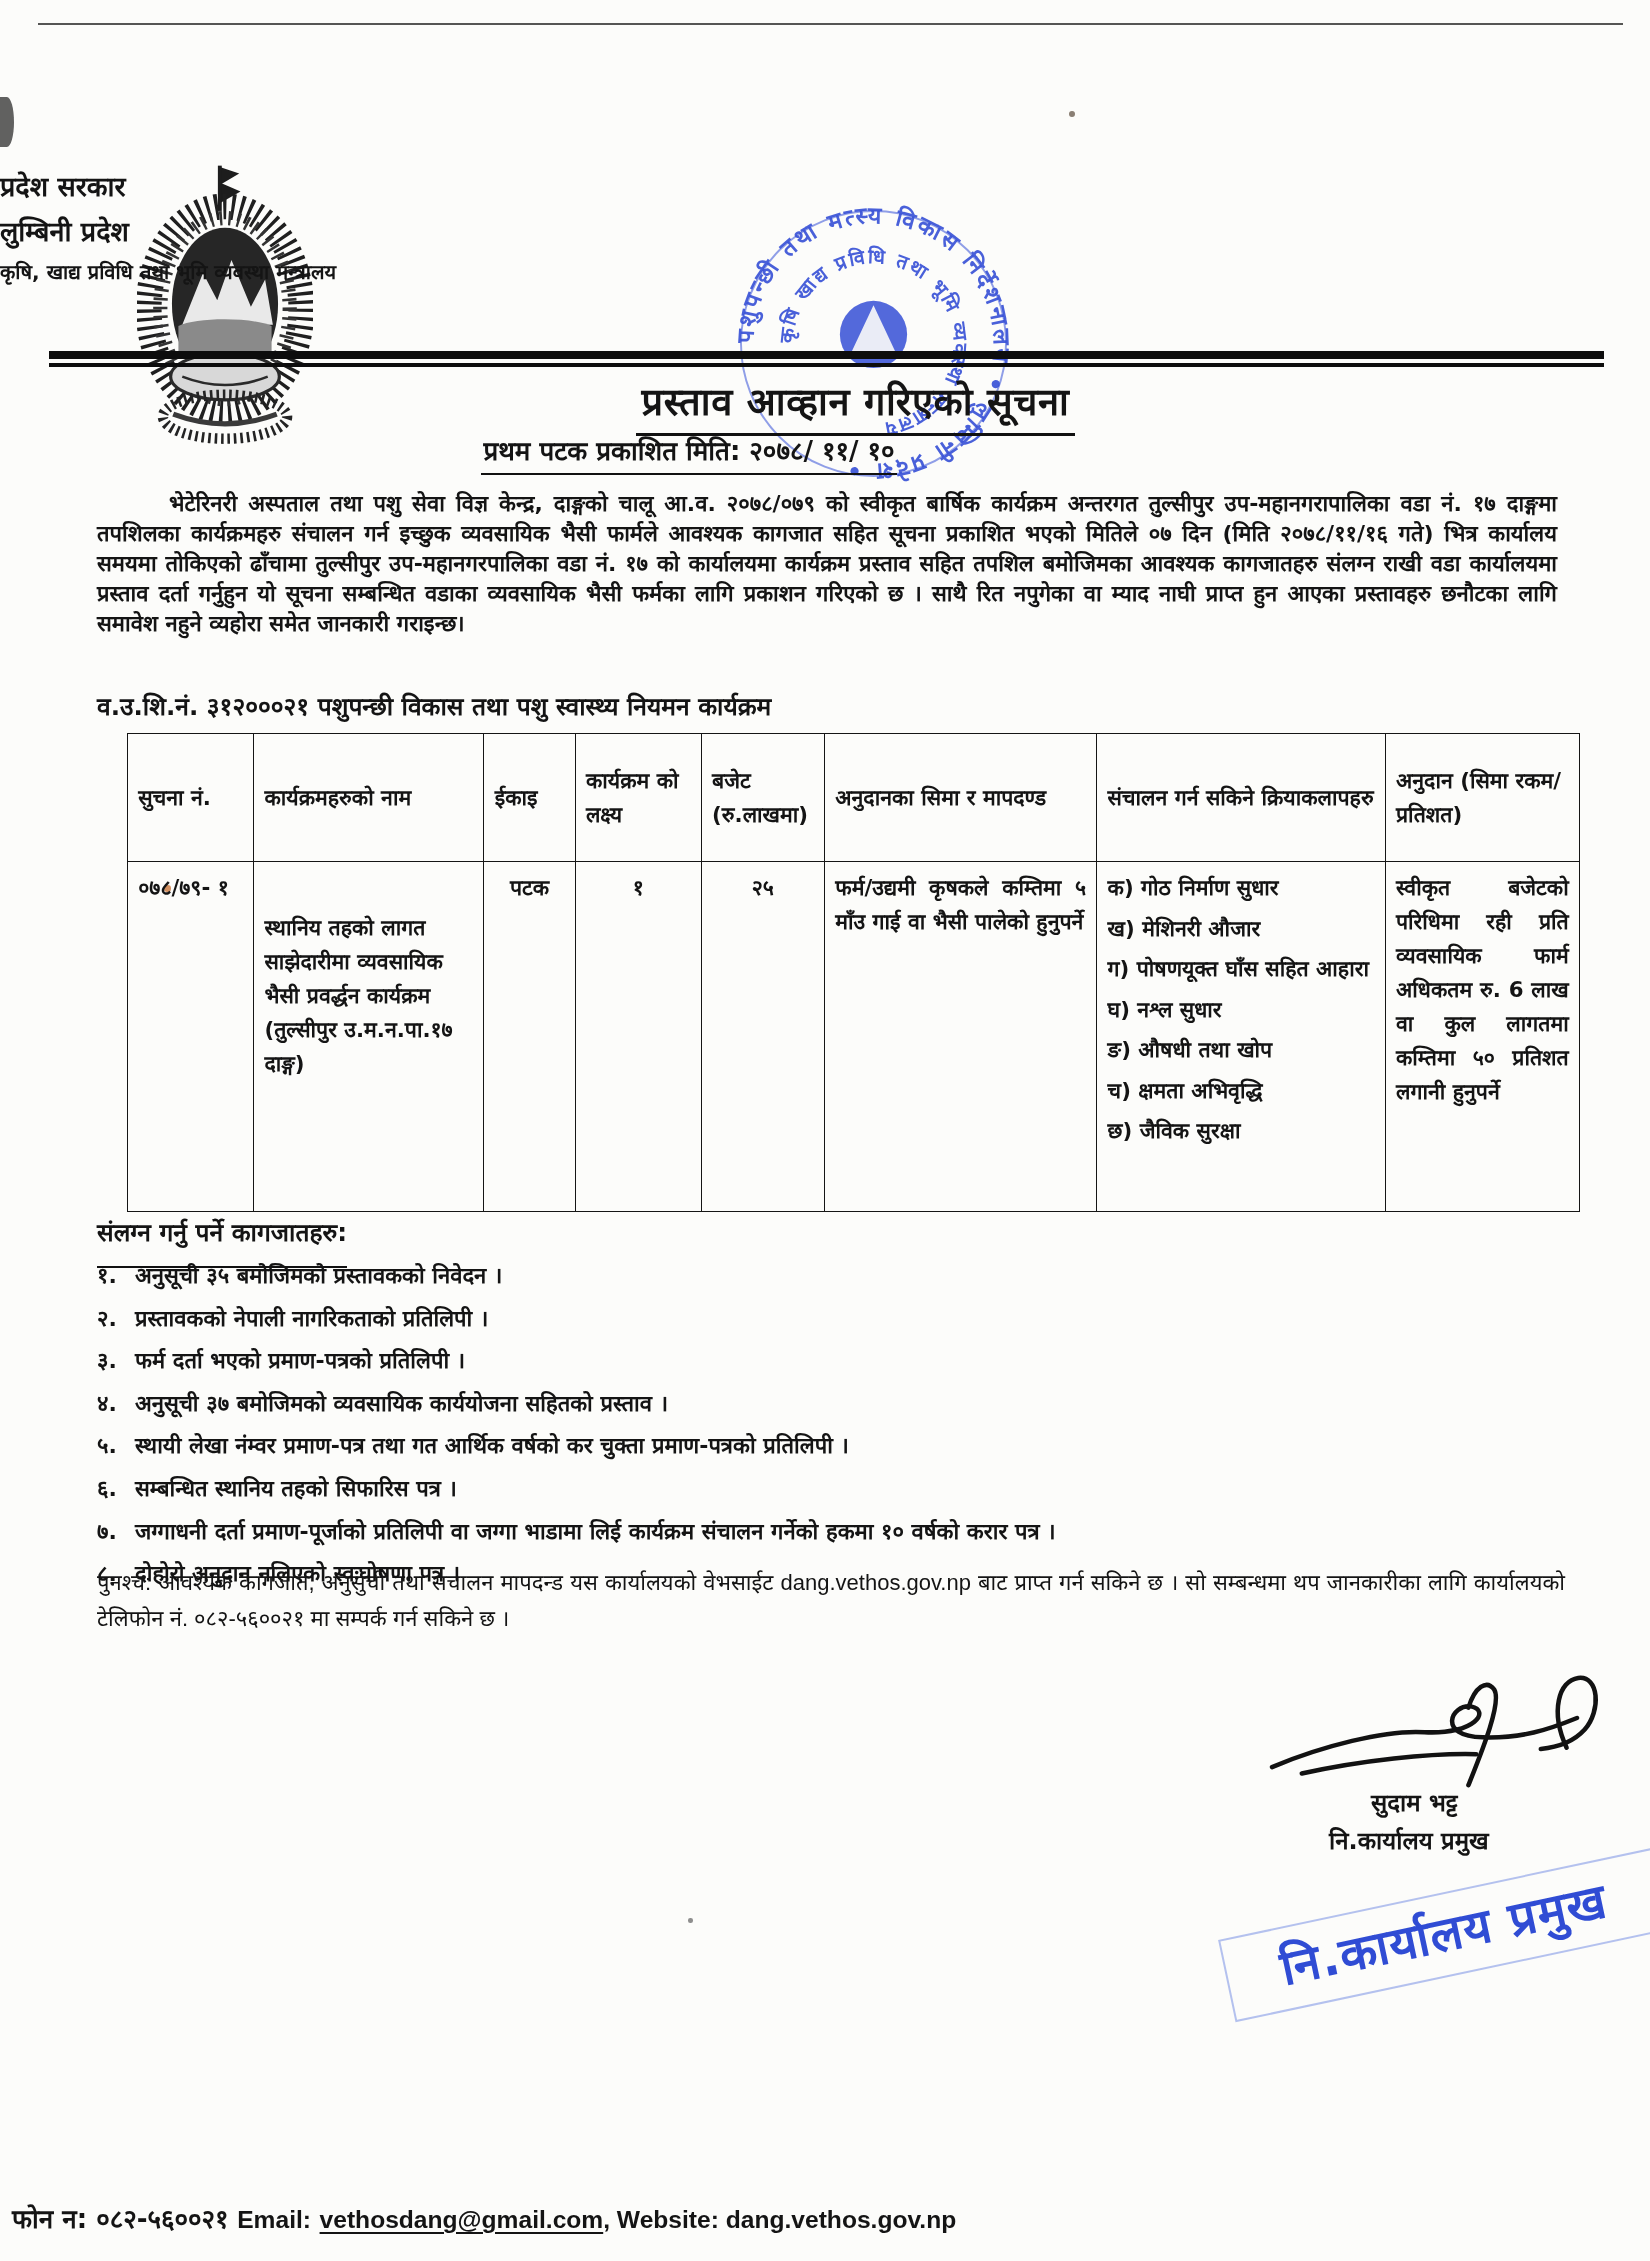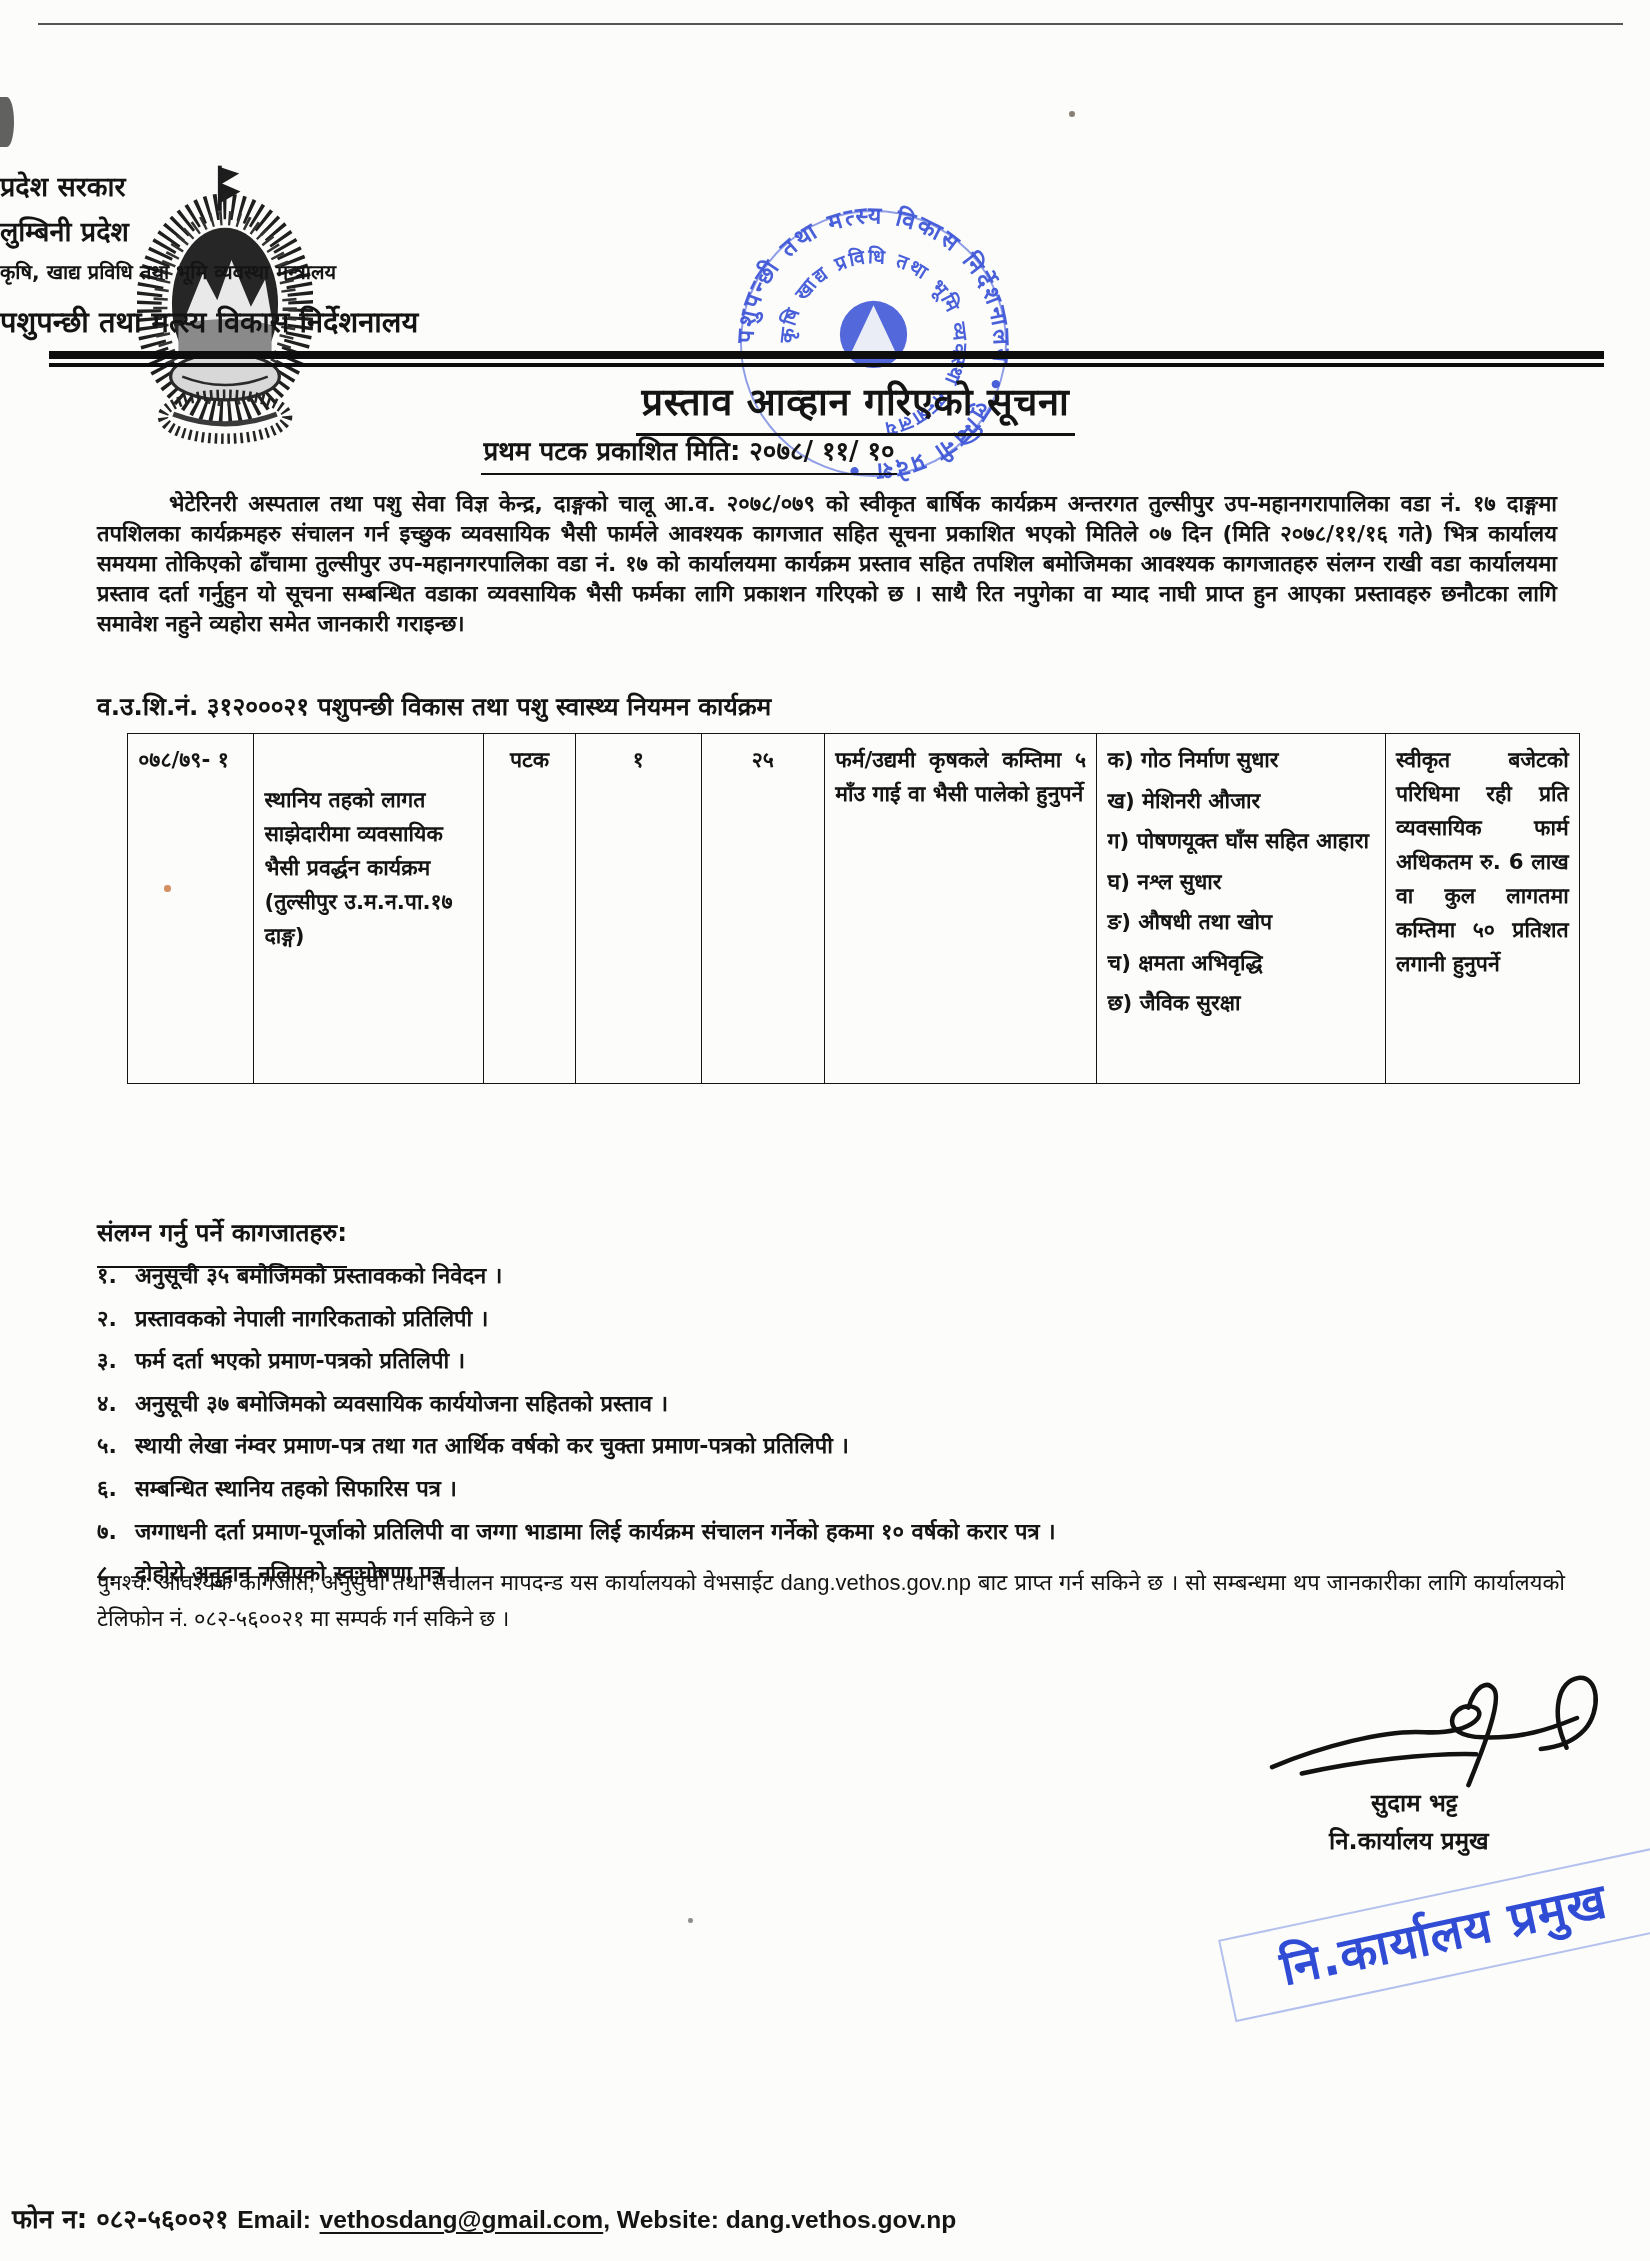--- a/index.html
+++ b/index.html
@@ -99,21 +99,20 @@
     <path d="M70,330 q66,26 132,0" fill="none" stroke="#2a2a2a" stroke-width="4"></path>
     <ellipse cx="136" cy="392" rx="96" ry="34" fill="none" stroke="#242424" stroke-width="16" stroke-dasharray="4 6"></ellipse>
     <path d="M56,388 q80,30 160,0" fill="none" stroke="#3a3a3a" stroke-width="8"></path>
   </g>
 </svg>
 
 <div class="abs hdr">
   <div class="l1">प्रदेश सरकार</div>
   <div class="l2">लुम्बिनी प्रदेश</div>
   <div class="l3">कृषि, खाद्य प्रविधि तथा भूमि व्यवस्था मन्त्रालय</div>
-  <div class="l4">पशुपन्छी तथा मत्स्य विकास निर्देशनालय</div>
 </div>
 
 <svg class="abs roundstamp" viewBox="0 0 478 478">
   <defs>
     <path id="arcOut" d="M239,239 m-186,0 a186,186 0 1,1 372,0 a186,186 0 1,1 -372,0"></path>
     <path id="arcIn" d="M239,239 m-124,0 a124,124 0 1,1 248,0 a124,124 0 1,1 -248,0"></path>
   </defs>
   <circle cx="239" cy="239" r="205" fill="none" stroke="#2541d8" stroke-width="3" opacity=".55"></circle>
   <text fill="#2541d8" font-size="36" font-weight="700" letter-spacing="4" opacity=".9">
     <textPath href="#arcOut">पशुपन्छी तथा मत्स्य विकास निर्देशनालय • लुम्बिनी प्रदेश •</textPath>
@@ -146,20 +145,30 @@
     <col class="c1">
       <col class="c2">
       <col class="c3">
       <col class="c4">
     <col class="c5">
       <col class="c6">
       <col class="c7">
       <col class="c8">
   </colgroup>
   <tbody>
+      <tr>
+    <th>सुचना नं.</th>
+    <th>कार्यक्रमहरुको नाम</th>
+    <th>ईकाइ</th>
+    <th>कार्यक्रम को लक्ष्य</th>
+    <th>बजेट (रु.लाखमा)</th>
+    <th>अनुदानका सिमा र मापदण्ड</th>
+    <th>संचालन गर्न सकिने क्रियाकलापहरु</th>
+    <th>अनुदान (सिमा रकम/प्रतिशत)</th>
+  </tr>
   <tr>
     <td class="mid cell-tall">०७८/७९- १</td>
     <td class="name-cell">स्थानिय तहको लागत साझेदारीमा व्यवसायिक भैसी प्रवर्द्धन कार्यक्रम (तुल्सीपुर उ.म.न.पा.१७ दाङ्ग)</td>
     <td class="ctr">पटक</td>
     <td class="ctr">१</td>
     <td class="ctr">२५</td>
     <td class="just">फर्म/उद्यमी कृषकले कम्तिमा ५ माँउ गाई वा भैसी पालेको हुनुपर्ने</td>
     <td class="acts">
       <div>क) गोठ निर्माण सुधार</div>
       <div>ख) मेशिनरी औजार</div>

